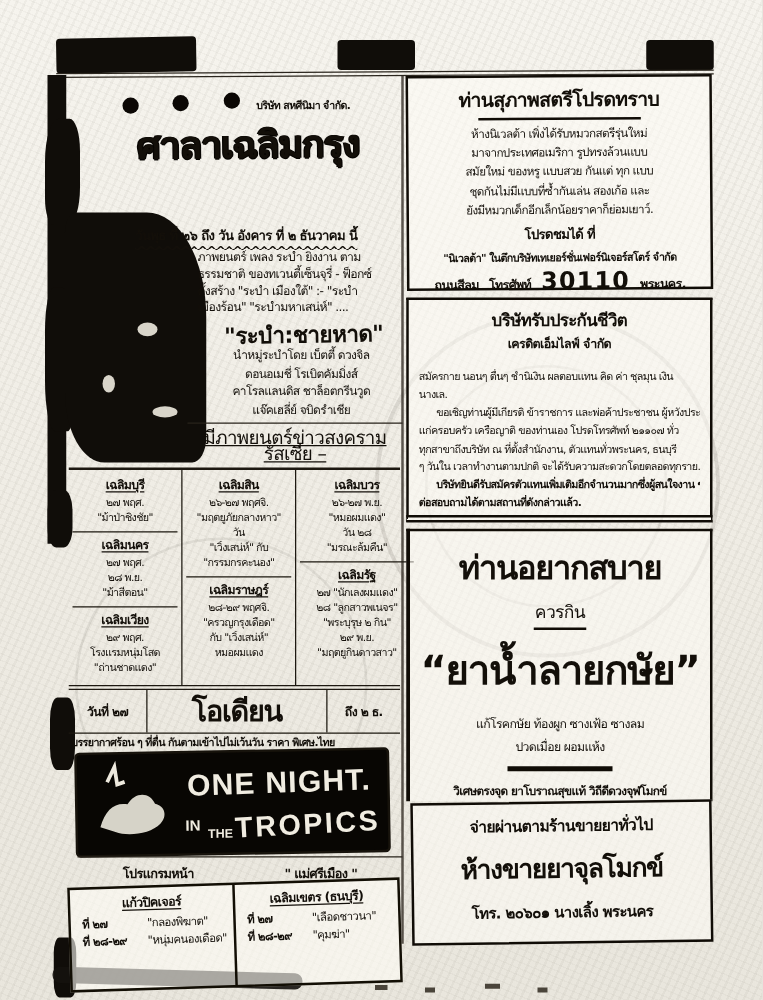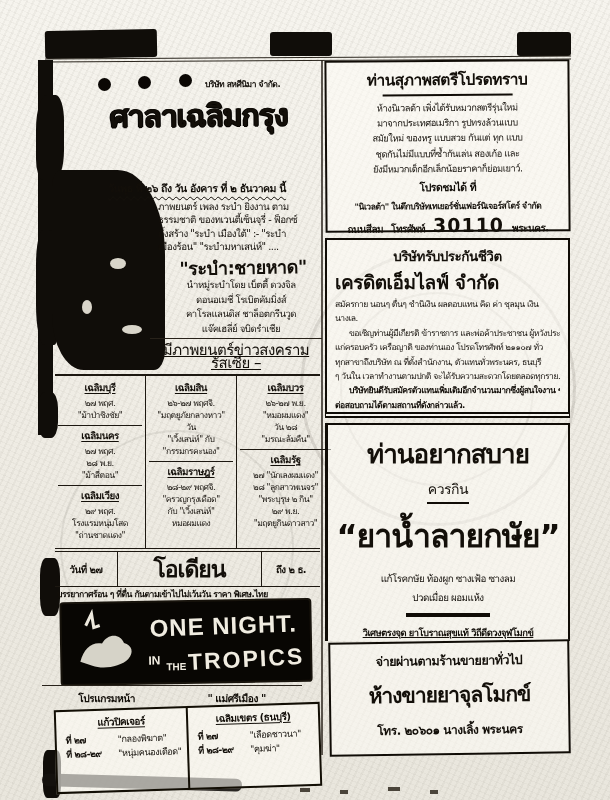--- a/index.html
+++ b/index.html
@@ -52,30 +52,30 @@
   .hats{border:2.5px solid #14100b;padding:5px 9px;}
   .adtitle{font-size:15.5px;font-weight:bold;text-align:center;white-space:nowrap;}
   .adtitle-rule{width:130px;height:2px;background:#14100b;margin:2px auto 4px;}
   .adline{font-size:9.4px;line-height:15.2px;text-align:center;white-space:nowrap;overflow:hidden;}
   .visit{font-size:10.5px;font-weight:bold;text-align:center;margin-top:3px;}
   .footerline{font-size:8.6px;font-weight:bold;text-align:center;white-space:nowrap;overflow:hidden;margin-top:3px;}
   .addr{display:flex;justify-content:center;align-items:baseline;gap:8px;font-size:10px;font-weight:bold;margin-top:1px;}
   .phone{font-size:19px;font-weight:bold;letter-spacing:1px;}
   .insur{border:2px solid #14100b;border-bottom:6px double #14100b;padding:5px 8px;}
   .ins-t1{font-size:13.5px;font-weight:bold;text-align:center;white-space:nowrap;}
-  .ins-t2{font-size:19px;font-weight:bold;white-space:nowrap;margin-bottom:0;}
+  .ins-t2{font-size:10px;font-weight:bold;text-align:center;white-space:nowrap;margin-bottom:13px;}
   .ins-line{font-size:8.6px;line-height:14.4px;white-space:nowrap;overflow:hidden;}
   .med{border-top:2px solid #14100b;border-left:3px solid #14100b;border-right:2px solid #14100b;padding:8px 6px 0;}
   .med-h{font-size:26px;font-weight:bold;text-align:center;letter-spacing:-1px;white-space:nowrap;}
   .med-sub{font-size:14px;font-weight:normal;text-align:center;margin-top:4px;}
   .med-subrule{width:42px;height:2px;background:#14100b;margin:2px auto 6px;}
   .med-name{font-size:32px;font-weight:bold;text-align:center;letter-spacing:-1px;white-space:nowrap;}
   .med-sym{font-size:9.8px;text-align:center;margin-top:10px;white-space:nowrap;overflow:hidden;}
   .med-rule{width:84px;height:4px;background:#14100b;margin:8px auto;}
-  .med-note{font-size:9.4px;font-weight:bold;text-align:center;white-space:nowrap;overflow:hidden;text-decoration:underline;}
+  .med-note{font-size:9.4px;font-weight:bold;text-align:center;white-space:nowrap;overflow:hidden;}
   .pharm{border:2px solid #14100b;padding-top:8px;}
   .ph-1{font-size:12.5px;font-weight:bold;text-align:center;white-space:nowrap;}
   .ph-name{font-size:21px;font-weight:bold;text-align:center;letter-spacing:-1px;margin-top:7px;white-space:nowrap;}
   .ph-tel{font-size:12px;font-weight:bold;text-align:center;margin-top:9px;white-space:nowrap;}
   .vline{width:1.5px;background:rgba(40,34,26,.75);}
   .speck{position:absolute;background:#d9d5ca;border-radius:50%;}
 </style>
 </head>
 <body>
 
@@ -203,21 +203,21 @@
       <svg width="248" height="80" viewBox="0 0 248 80">
         <path d="M18 58 C22 44 30 38 40 40 C46 30 58 30 62 40 C70 42 72 50 66 56 C58 64 40 66 30 62 Z" fill="#e9e5da" opacity="0.9"></path>
         <path d="M24 22 L30 10 L32 24 L38 22" stroke="#e9e5da" stroke-width="3" fill="none"></path>
         <text x="88" y="34" font-family="Liberation Sans, sans-serif" font-size="24" font-weight="bold" fill="#ece8dd" letter-spacing="1" transform="rotate(-1 88 34)">ONE NIGHT.</text>
         <text x="86" y="62" font-family="Liberation Sans, sans-serif" font-size="12" font-weight="bold" fill="#ece8dd">IN</text>
         <text x="104" y="68" font-family="Liberation Sans, sans-serif" font-size="10" font-weight="bold" fill="#ece8dd">THE</text>
         <text x="126" y="68" font-family="Liberation Sans, sans-serif" font-size="23" font-weight="bold" fill="#ece8dd" letter-spacing="2" transform="rotate(-2 126 68)">TROPICS</text>
       </svg>
     </div>
 
-    <div class="abs nextrow thai" style="left:42px;top:685px;width:260px;">
+    <div class="abs nextrow thai" style="left:62px;top:685px;width:260px;">
       <span>โปรแกรมหน้า</span>
       <span>" แม่ศรีเมือง "</span>
     </div>
 
     <div class="abs bbox" style="left:55px;top:706px;width:262px;height:80px;transform:rotate(-1.8deg);">
       <div class="bhalf">
         <div class="bname thai">แก้วปิคเจอร์</div>
         <div class="brow">
           <span class="bd thai">ที่ ๒๗</span>
           <span class="thai">"กลองพิฆาต"</span>

